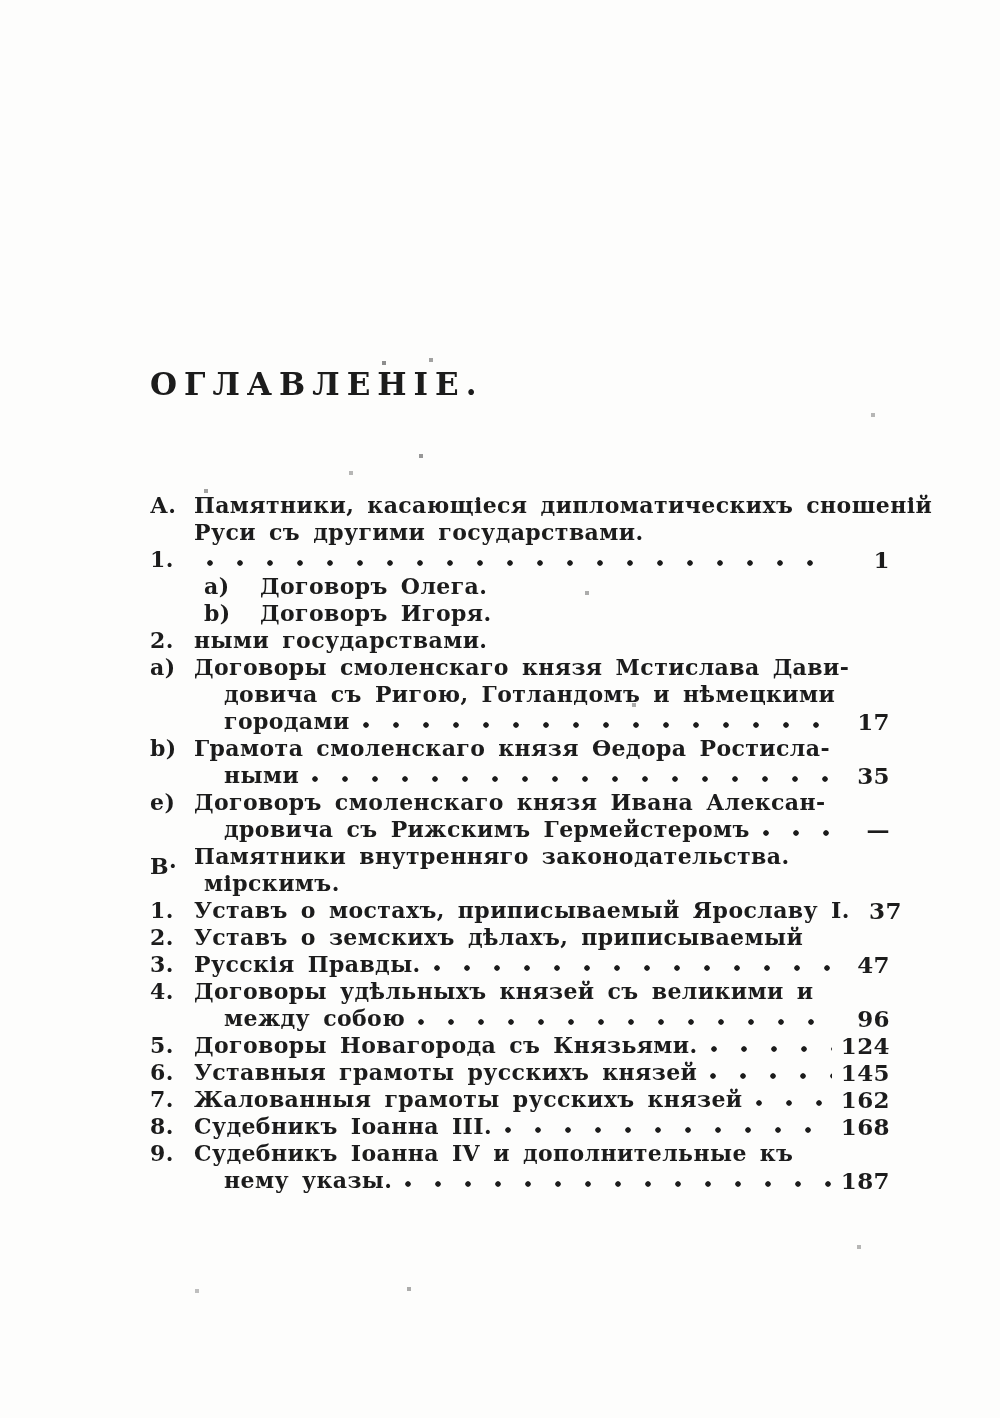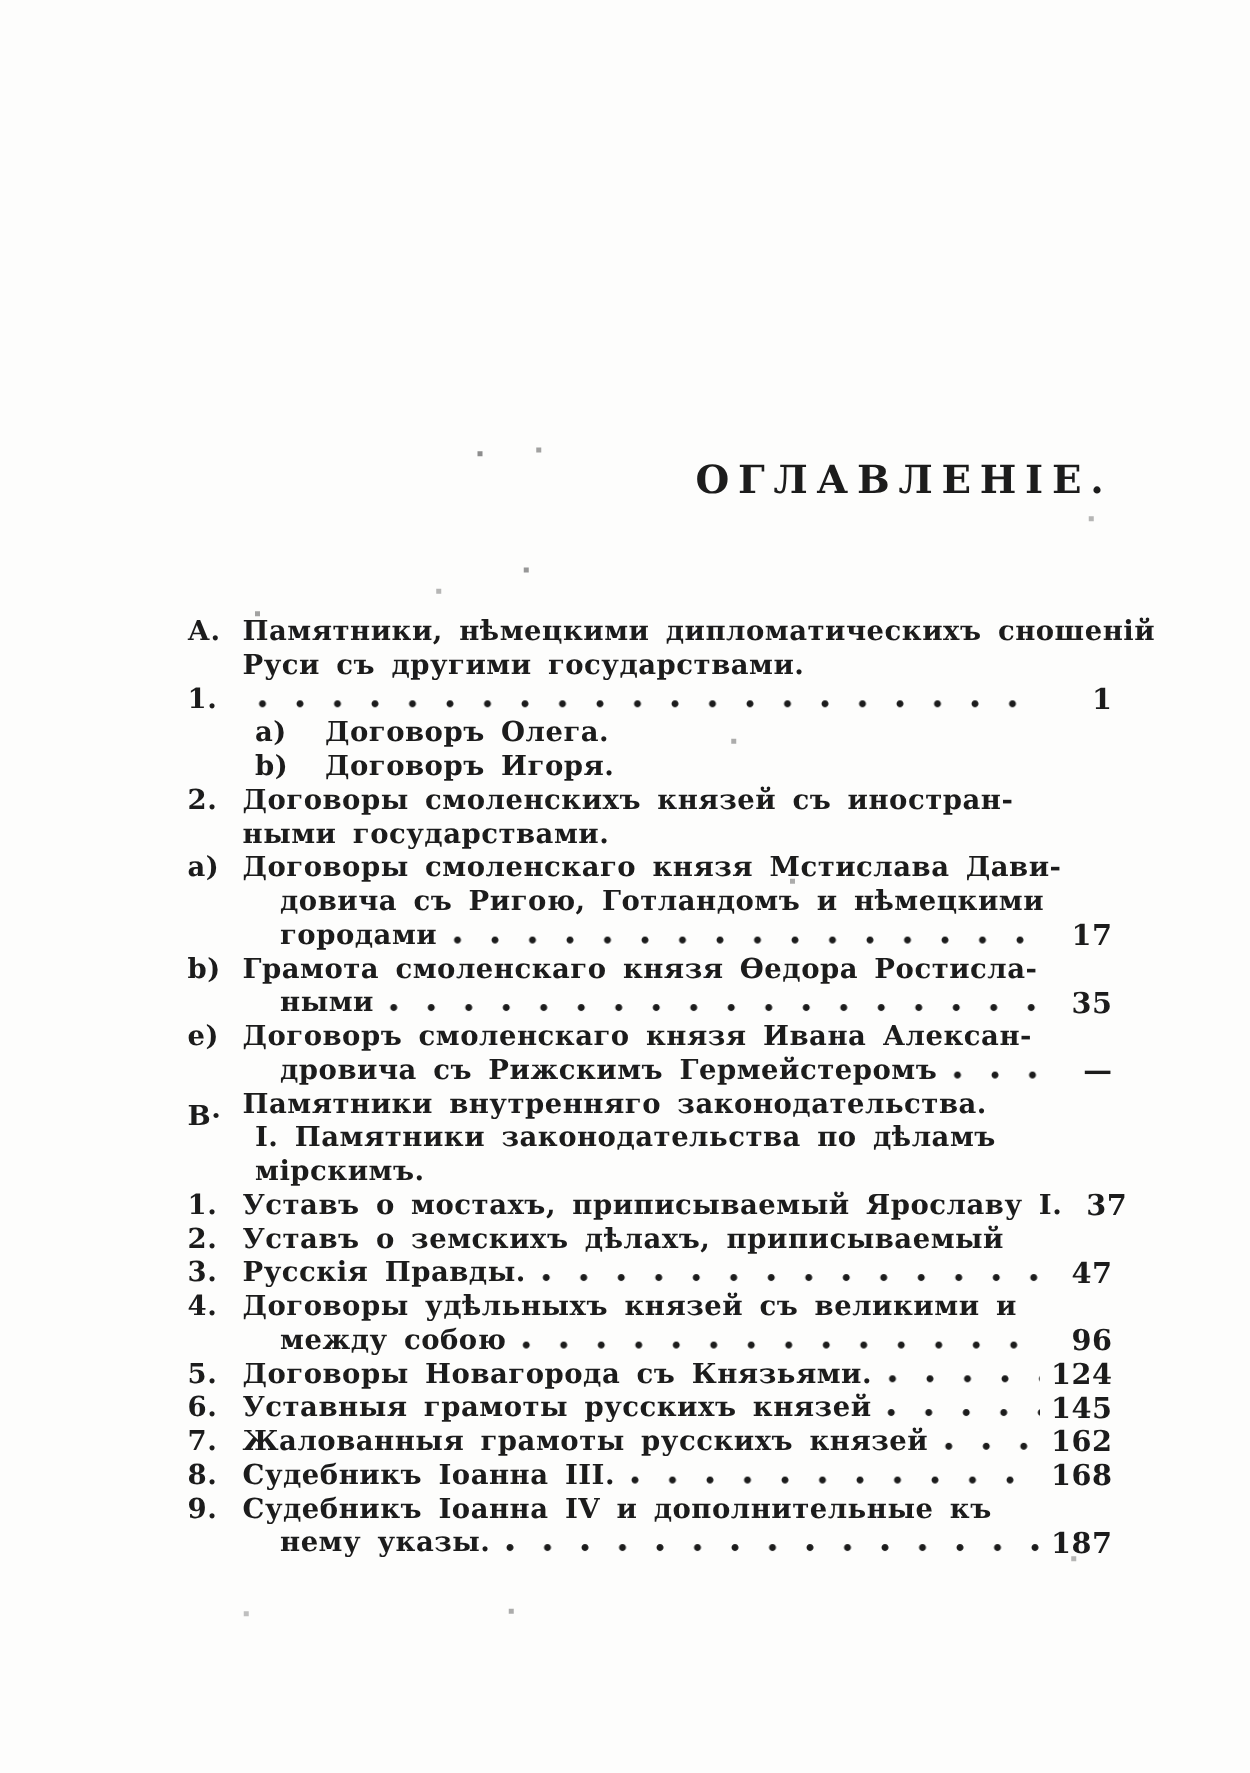--- a/index.html
+++ b/index.html
@@ -12,21 +12,21 @@
   .page {
     position: relative;
     width: 1000px; height: 1418px;
     background: var(--paper, #fdfdfc);
     color: var(--ink, #1c1c1c);
   }
   .title {
     position: absolute;
     top: 366px; left: 150px; right: 110px;
     margin: 0;
-    text-align: right;
+    text-align: left;
     font-size: 31px;
     font-weight: bold;
     letter-spacing: 7px;
     color: var(--ink, #1c1c1c);
   }
   .toc {
     position: absolute;
     top: 492px; left: 150px; right: 110px;
   }
   .entry {
@@ -87,21 +87,21 @@
 </style>
 </head>
 <body>
 
 <div class="page">
   <h1 class="title">ОГЛАВЛЕНІЕ.</h1>
   <div class="toc" id="toc">
       <div class="entry">
         <span class="marker">А.</span>
         <span class="body">
-          <div class="line"><span class="txt">Памятники, нѣмецкими дипломатическихъ сношеній</span></div>
+          <div class="line"><span class="txt">Памятники, касающіеся дипломатическихъ сношеній</span></div>
           <div class="line last">
             <span class="txt">Руси съ другими государствами.</span>
           </div>
         </span>
       </div>
       <div class="entry">
         <span class="marker">1.</span>
         <span class="body">
           <div class="line last">
             <span class="leader"></span>
@@ -121,21 +121,20 @@
         <span class="marker">b)</span>
         <span class="body">
           <div class="line last">
             <span class="txt">Договоръ Игоря.</span>
           </div>
         </span>
       </div>
       <div class="entry">
         <span class="marker">2.</span>
         <span class="body">
-          <div class="line"><span class="txt">Договоры смоленскихъ князей съ иностран-</span></div>
           <div class="line last">
             <span class="txt">ными государствами.</span>
           </div>
         </span>
       </div>
       <div class="entry wrapind">
         <span class="marker">а)</span>
         <span class="body">
           <div class="line"><span class="txt">Договоры смоленскаго князя Мстислава Дави-</span></div>
           <div class="line"><span class="txt">довича съ Ригою, Готландомъ и нѣмецкими</span></div>
@@ -171,21 +170,20 @@
       <div class="entry">
         <span class="marker low">В·</span>
         <span class="body">
           <div class="line last">
             <span class="txt">Памятники внутренняго законодательства.</span>
           </div>
         </span>
       </div>
       <div class="entry ind1">
         <span class="body">
-          <div class="line"><span class="txt">І. Памятники законодательства по дѣламъ</span></div>
           <div class="line last">
             <span class="txt">мірскимъ.</span>
           </div>
         </span>
       </div>
       <div class="entry">
         <span class="marker">1.</span>
         <span class="body">
           <div class="line last">
             <span class="txt">Уставъ о мостахъ, приписываемый Ярославу I.</span>

